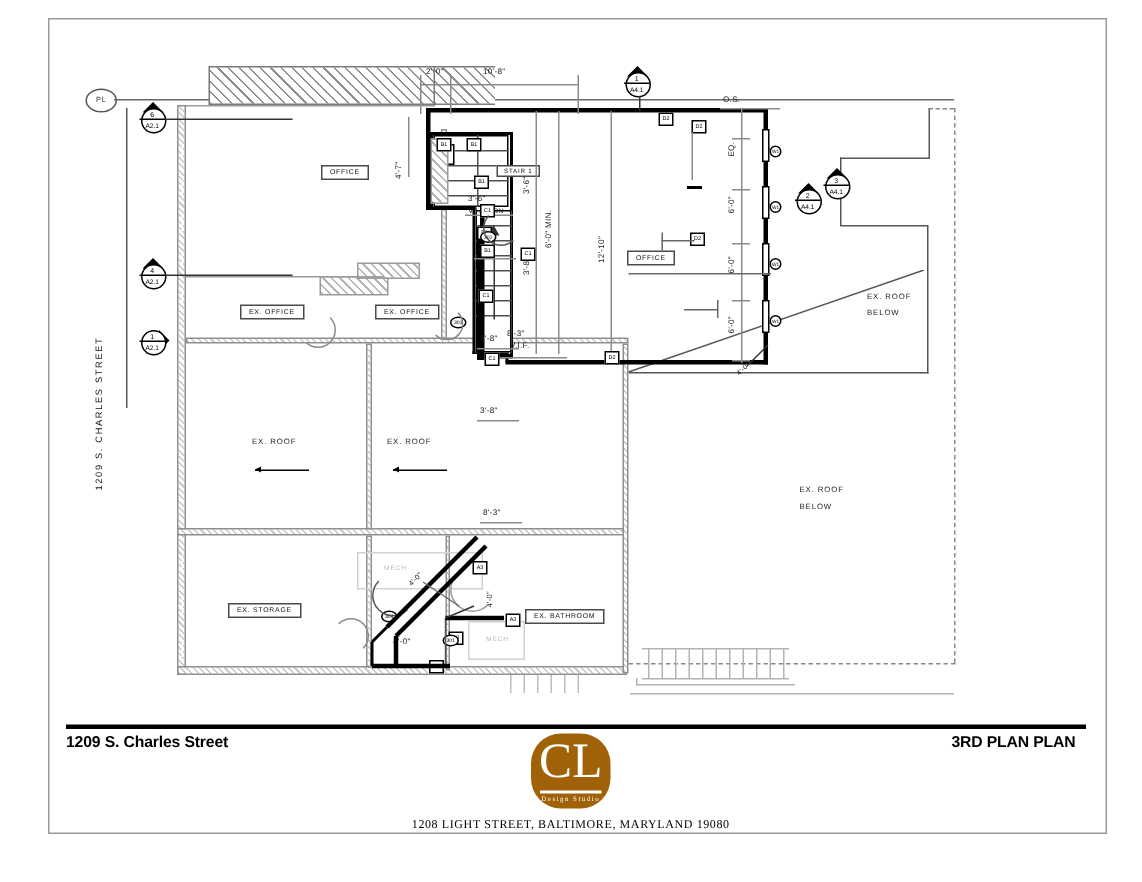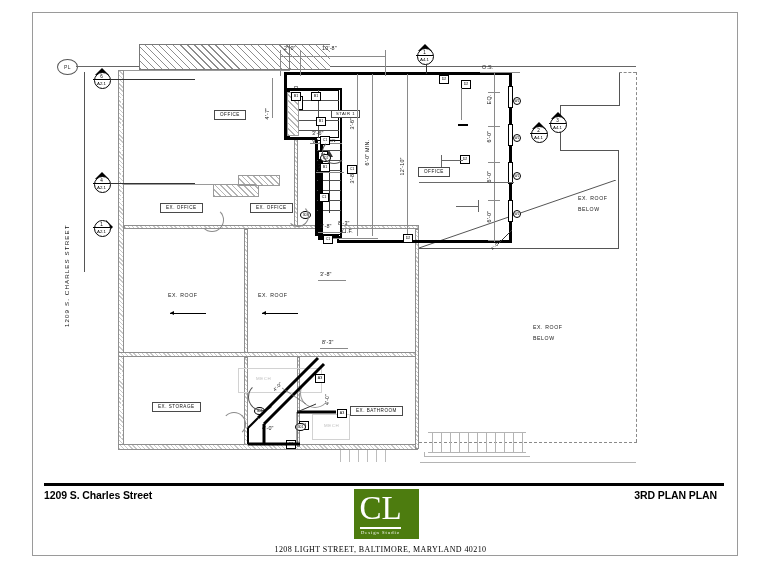--- a/index.html
+++ b/index.html
@@ -65,21 +65,21 @@
   .arrow:before{content:"";position:absolute;left:0;top:-2px;border-top:2px solid transparent;border-bottom:2px solid transparent;border-right:4px solid #000;}
 
   
   .tread{position:absolute;background:#4f4f4f;height:1px;}
   .treadv{position:absolute;background:#4f4f4f;width:1px;}
 
   
   .footrule{position:absolute;left:44px;top:483px;width:680px;height:3px;background:#000;}
   .foot-left{position:absolute;left:44px;top:489px;font-size:10.5px;font-weight:bold;letter-spacing:-.1px;color:#000;}
   .foot-right{position:absolute;right:44px;top:489px;font-size:10.5px;font-weight:bold;letter-spacing:-.1px;color:#000;}
-  .logo{position:absolute;left:354px;top:489px;width:65px;height:50px;background:#4d7c0f;}
+  .logo{position:absolute;left:354px;top:489px;width:53px;height:50px;background:#a16207;border-radius:20px;}
   .logo .cl{position:absolute;left:0;top:-1px;width:53px;text-align:center;font-family:"Liberation Serif",serif;font-size:33px;color:#fff;letter-spacing:0px;line-height:40px;}
   .logo .bar{position:absolute;left:6px;top:38px;width:41px;height:2px;background:#fff;}
   .logo .ds{position:absolute;left:0;top:41px;width:53px;text-align:center;font-family:"Liberation Serif",serif;font-size:4.6px;color:#fff;letter-spacing:1px;}
   .addr{position:absolute;left:0;top:545px;width:761px;text-align:center;font-family:"Liberation Serif",serif;font-size:8px;letter-spacing:.4px;color:#000;}
   .phone{position:absolute;left:0;top:556px;width:761px;text-align:center;font-family:"Liberation Serif",serif;font-size:7.2px;letter-spacing:.2px;color:#000;}
 </style>
 </head>
 <body>
 
 <div id="sheet">
@@ -413,14 +413,14 @@
   <div class="txt dimv" style="left:494px;top:247px;font-size:4.6px;transform:rotate(-45deg);transform-origin:left bottom;">4'-0"</div>
 
   <div class="footrule"></div>
   <div class="foot-left">1209 S. Charles Street</div>
   <div class="foot-right">3RD PLAN PLAN</div>
   <div class="logo">
     <div class="cl">CL</div>
     <div class="bar"></div>
     <div class="ds">Design Studio</div>
   </div>
-  <div class="addr">1208  LIGHT  STREET,  BALTIMORE,  MARYLAND  40210</div>
+  <div class="addr">1208  LIGHT  STREET,  BALTIMORE,  MARYLAND  19080</div>
 </div>
 
 </body></html>

